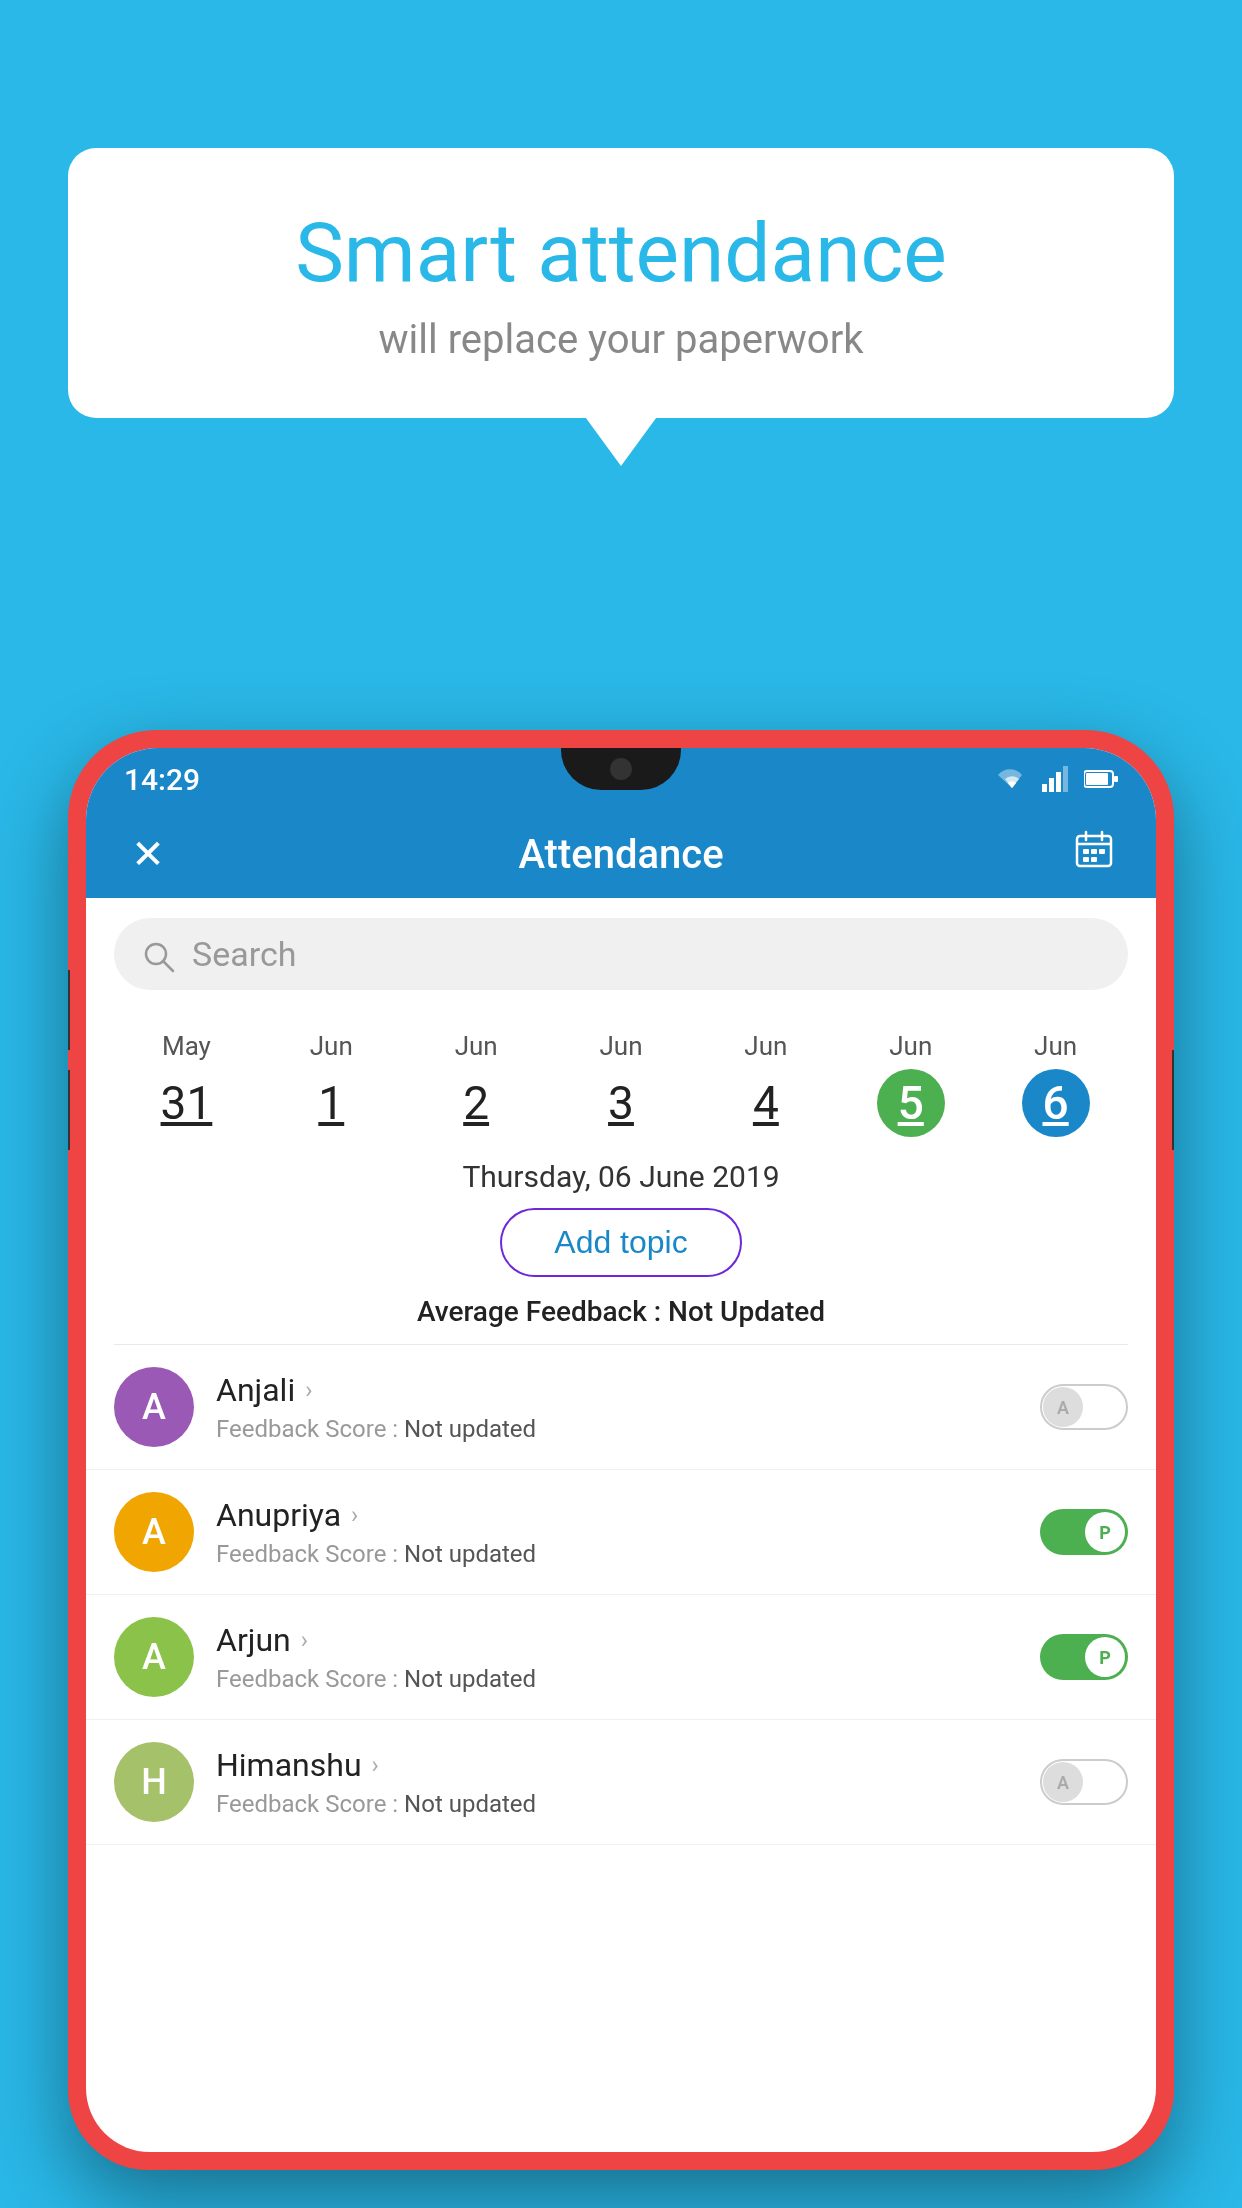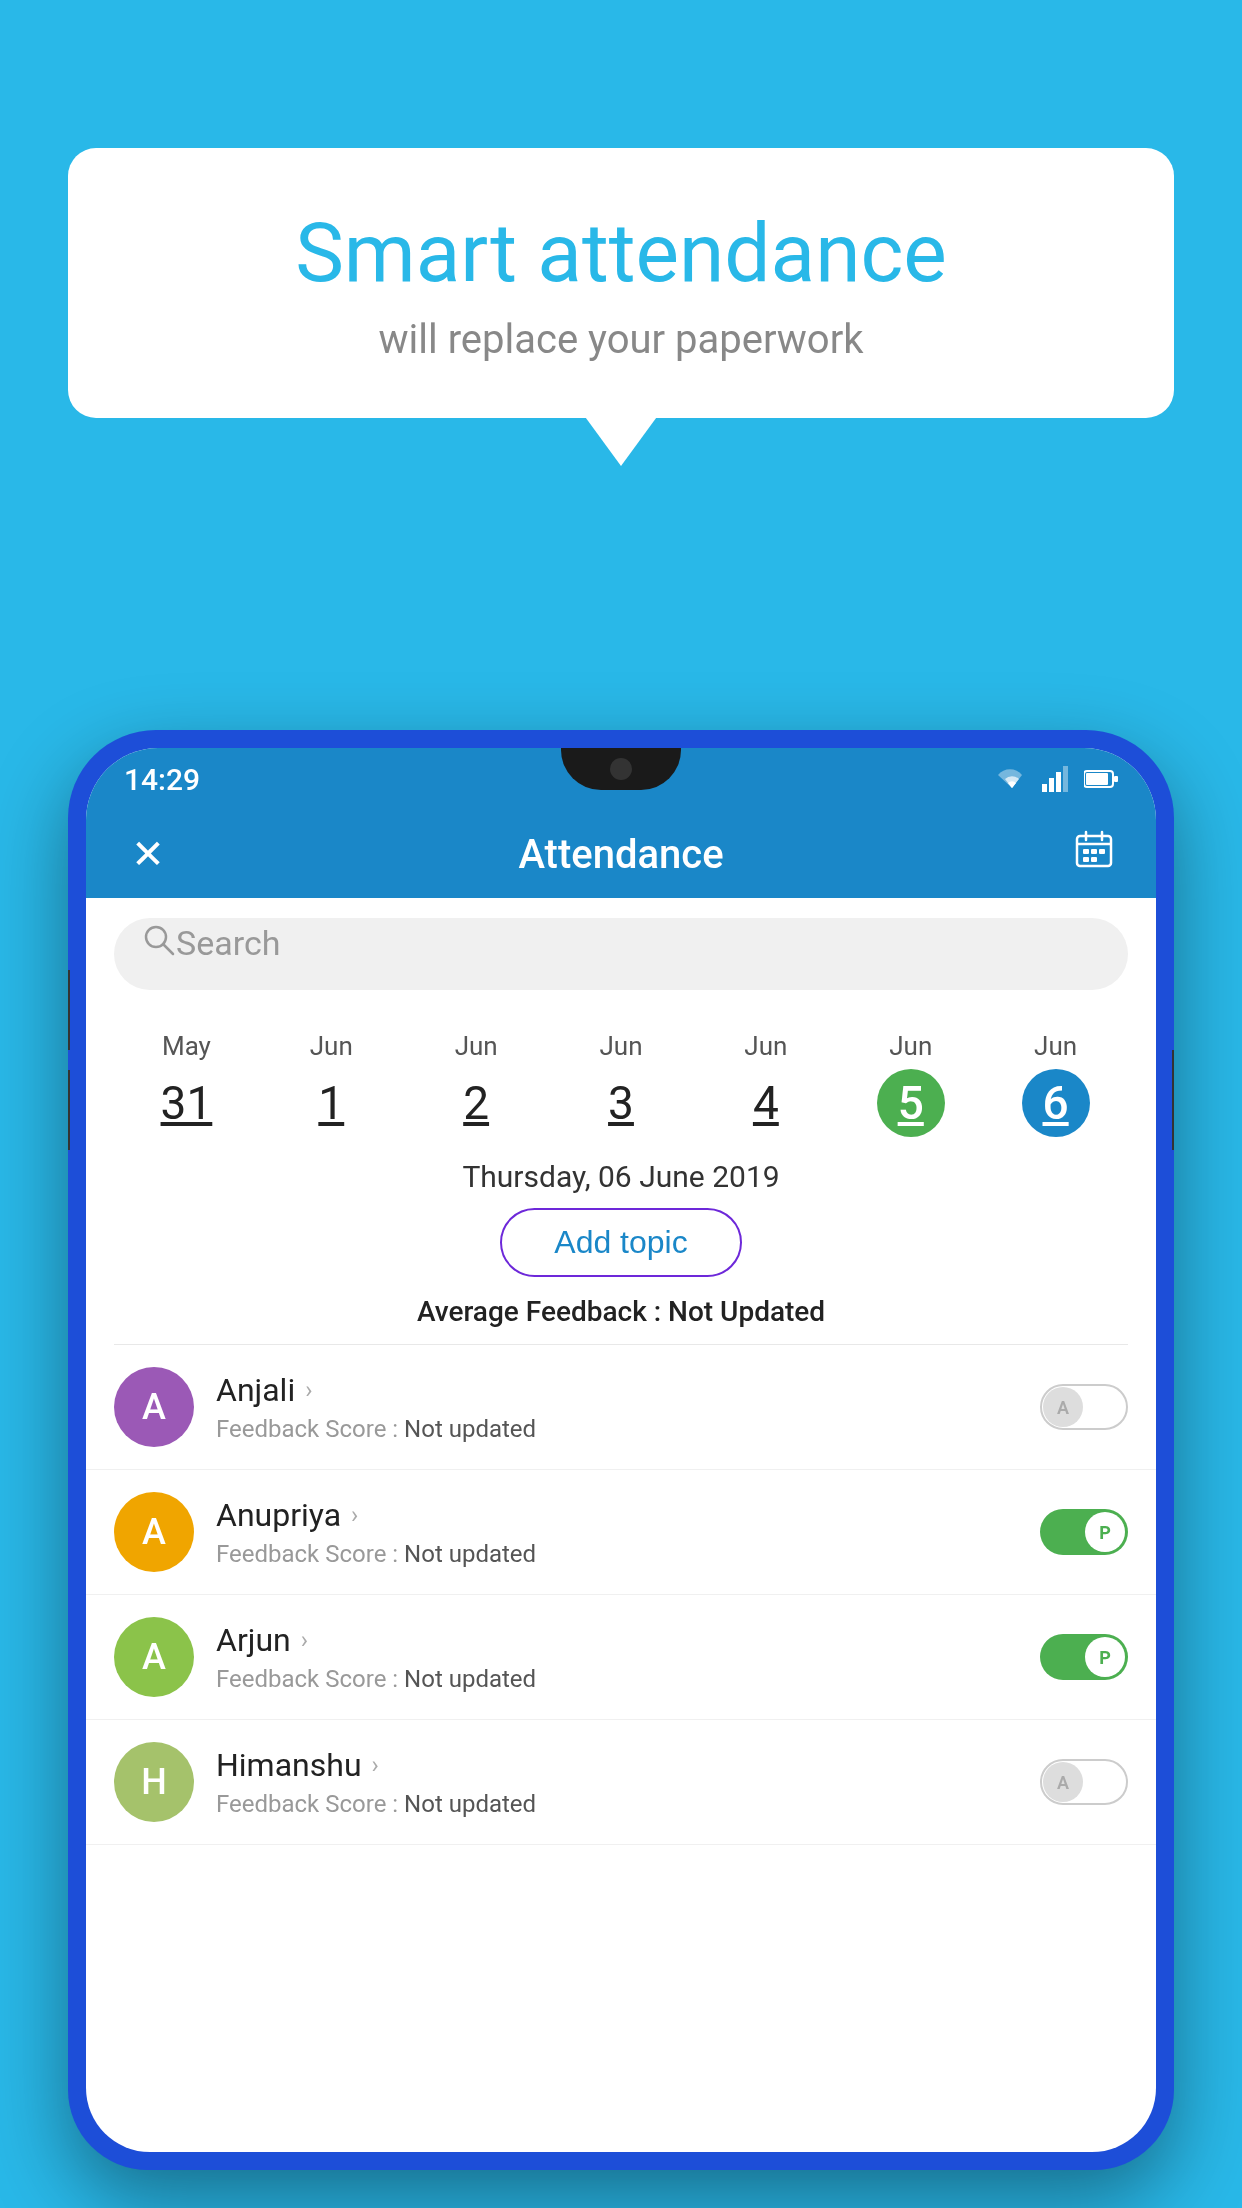--- a/index.html
+++ b/index.html
@@ -59,21 +59,21 @@
     
     .phone-container {
       position: absolute;
       top: 730px;
       left: 68px;
       right: 68px;
       bottom: 0;
     }
 
     .phone-frame {
-      background: #1d4ed8;
+      background: #ef4444;
       border-radius: 88px 88px 80px 80px;
       width: 100%;
       height: 1440px;
       position: relative;
       box-shadow: 0 30px 80px rgba(0,0,0,0.4);
       overflow: hidden;
     }
 
     
     .phone-screen {
@@ -165,22 +165,23 @@
       overflow: hidden;
     }
 
     
     .search-bar {
       margin: 20px 28px 0;
       background: #f0f0f0;
       border-radius: 50px;
       height: 72px;
       display: flex;
-      align-items: flex-start;
-      padding: 5px 28px;
+      align-items: flex-end;
+      padding: 16px 28px;
+      gap: 16px;
     }
 
     .search-text {
       color: #999;
       font-size: 34px;
     }
 
     
     .date-strip {
       display: flex;

